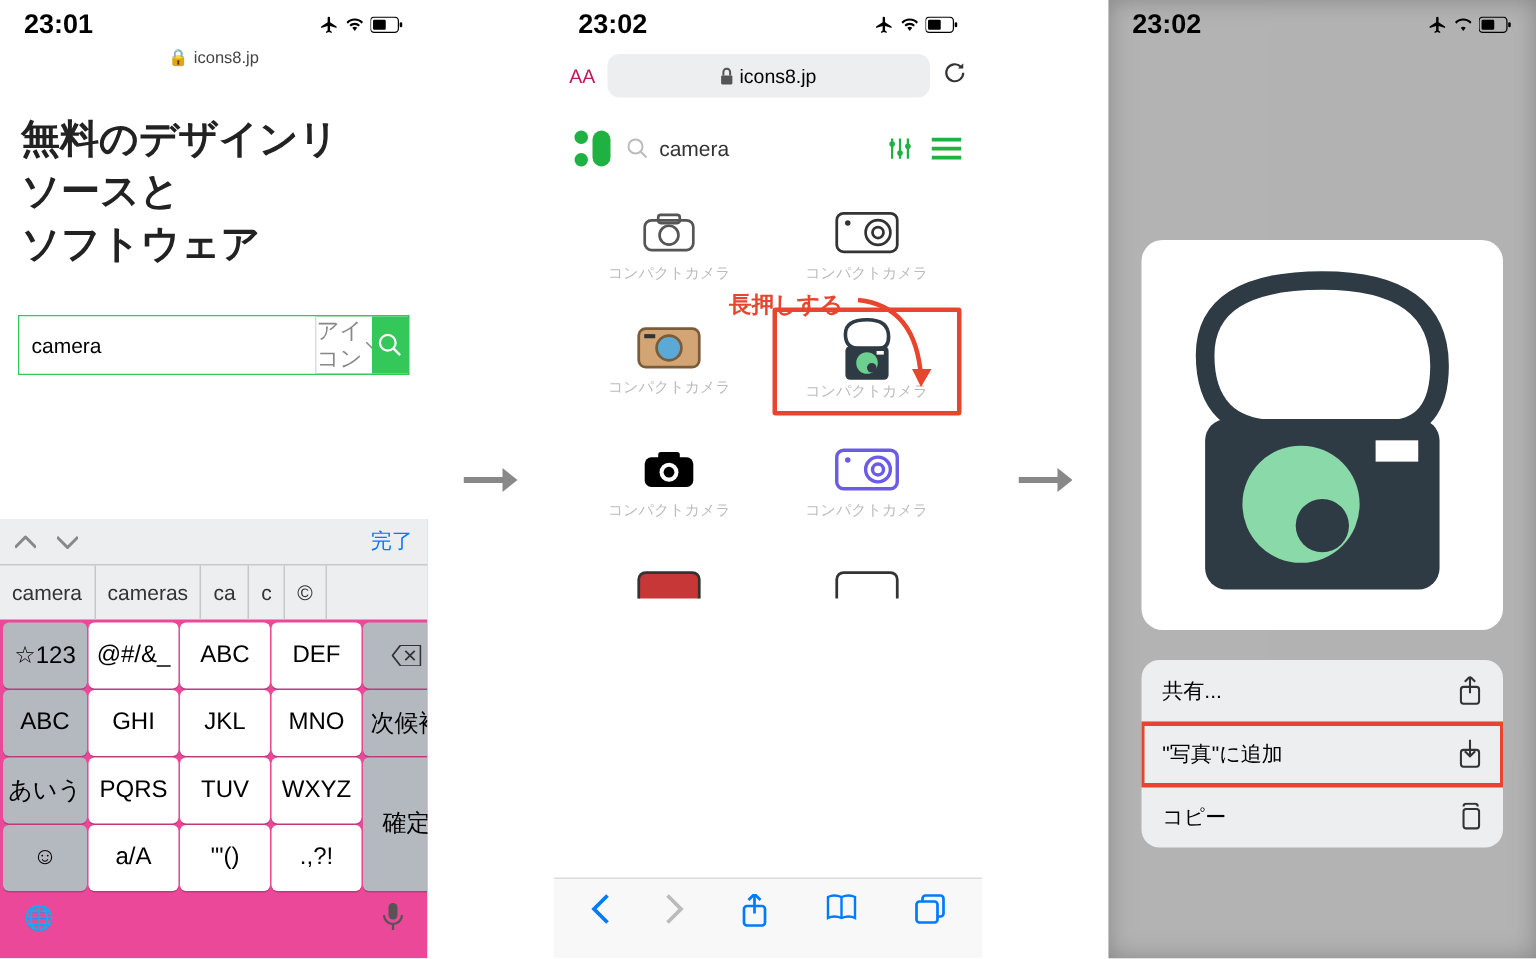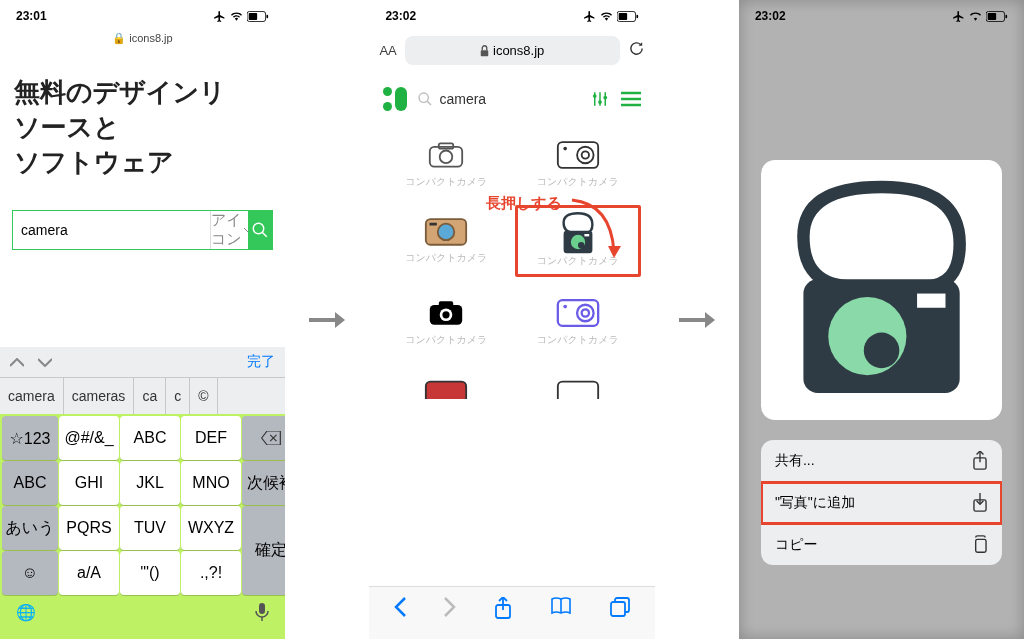--- a/index.html
+++ b/index.html
@@ -29,21 +29,21 @@
     }
     .arrow-between svg { width: 36px; height: 20px; }
     
     
     .status-bar {
       height: 28px;
       display: flex;
       justify-content: space-between;
       align-items: center;
       padding: 4px 16px 0;
-      font-size: 12px;
+      font-size: 18px;
       font-weight: 600;
     }
     .status-icons { display: flex; gap: 3px; align-items: center; }
     
     
     .addr-mini {
       text-align: center;
       font-size: 11px;
       color: #444;
       padding: 4px 0 10px;
@@ -84,21 +84,21 @@
       align-items: center;
       justify-content: center;
     }
     
     
     .kb {
       position: absolute;
       bottom: 0;
       left: 0;
       right: 0;
-      background: #bef264;
+      background: #ec4899;
     }
     .kb-top {
       display: flex;
       justify-content: space-between;
       align-items: center;
       padding: 6px 10px;
       background: #eceef0;
     }
     .kb-chev { display: flex; gap: 14px; color: #888; }
     .kb-done { color: #007aff; font-size: 14px; font-weight: 500; }
@@ -149,21 +149,21 @@
       background: #eceef0;
       border-radius: 8px;
       padding: 7px;
       text-align: center;
       font-size: 13px;
       display: flex;
       justify-content: center;
       align-items: center;
       gap: 4px;
     }
-    .aa { font-size: 13px; color: #404040; }
+    .aa { font-size: 13px; color: #be185d; }
     .refresh { color: #333; }
     .app-bar {
       display: flex;
       align-items: center;
       padding: 14px 14px 6px;
       gap: 10px;
     }
     .logo-i8 {
       width: 24px;
       height: 24px;

